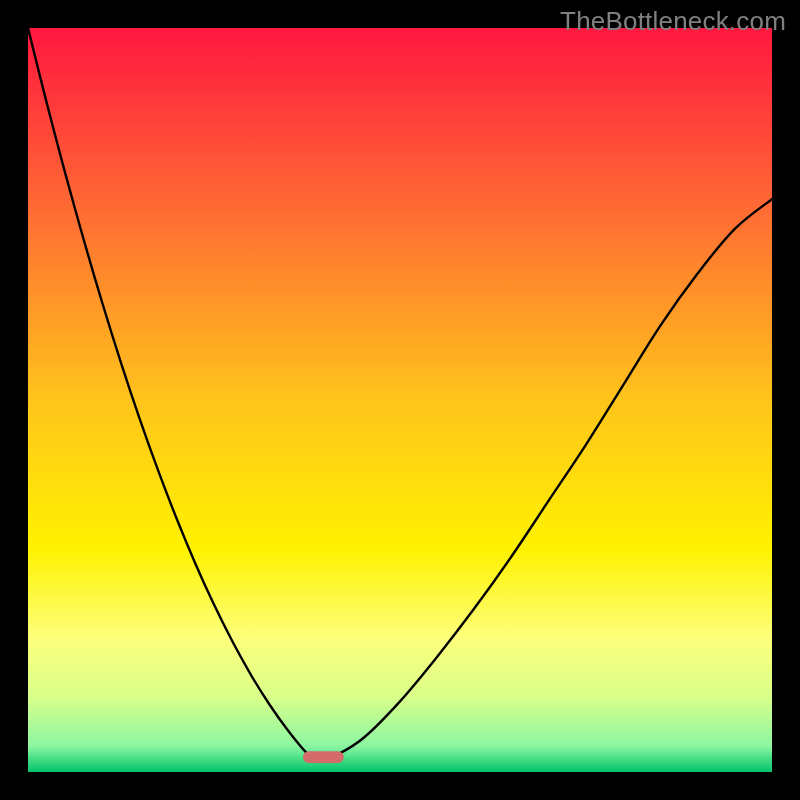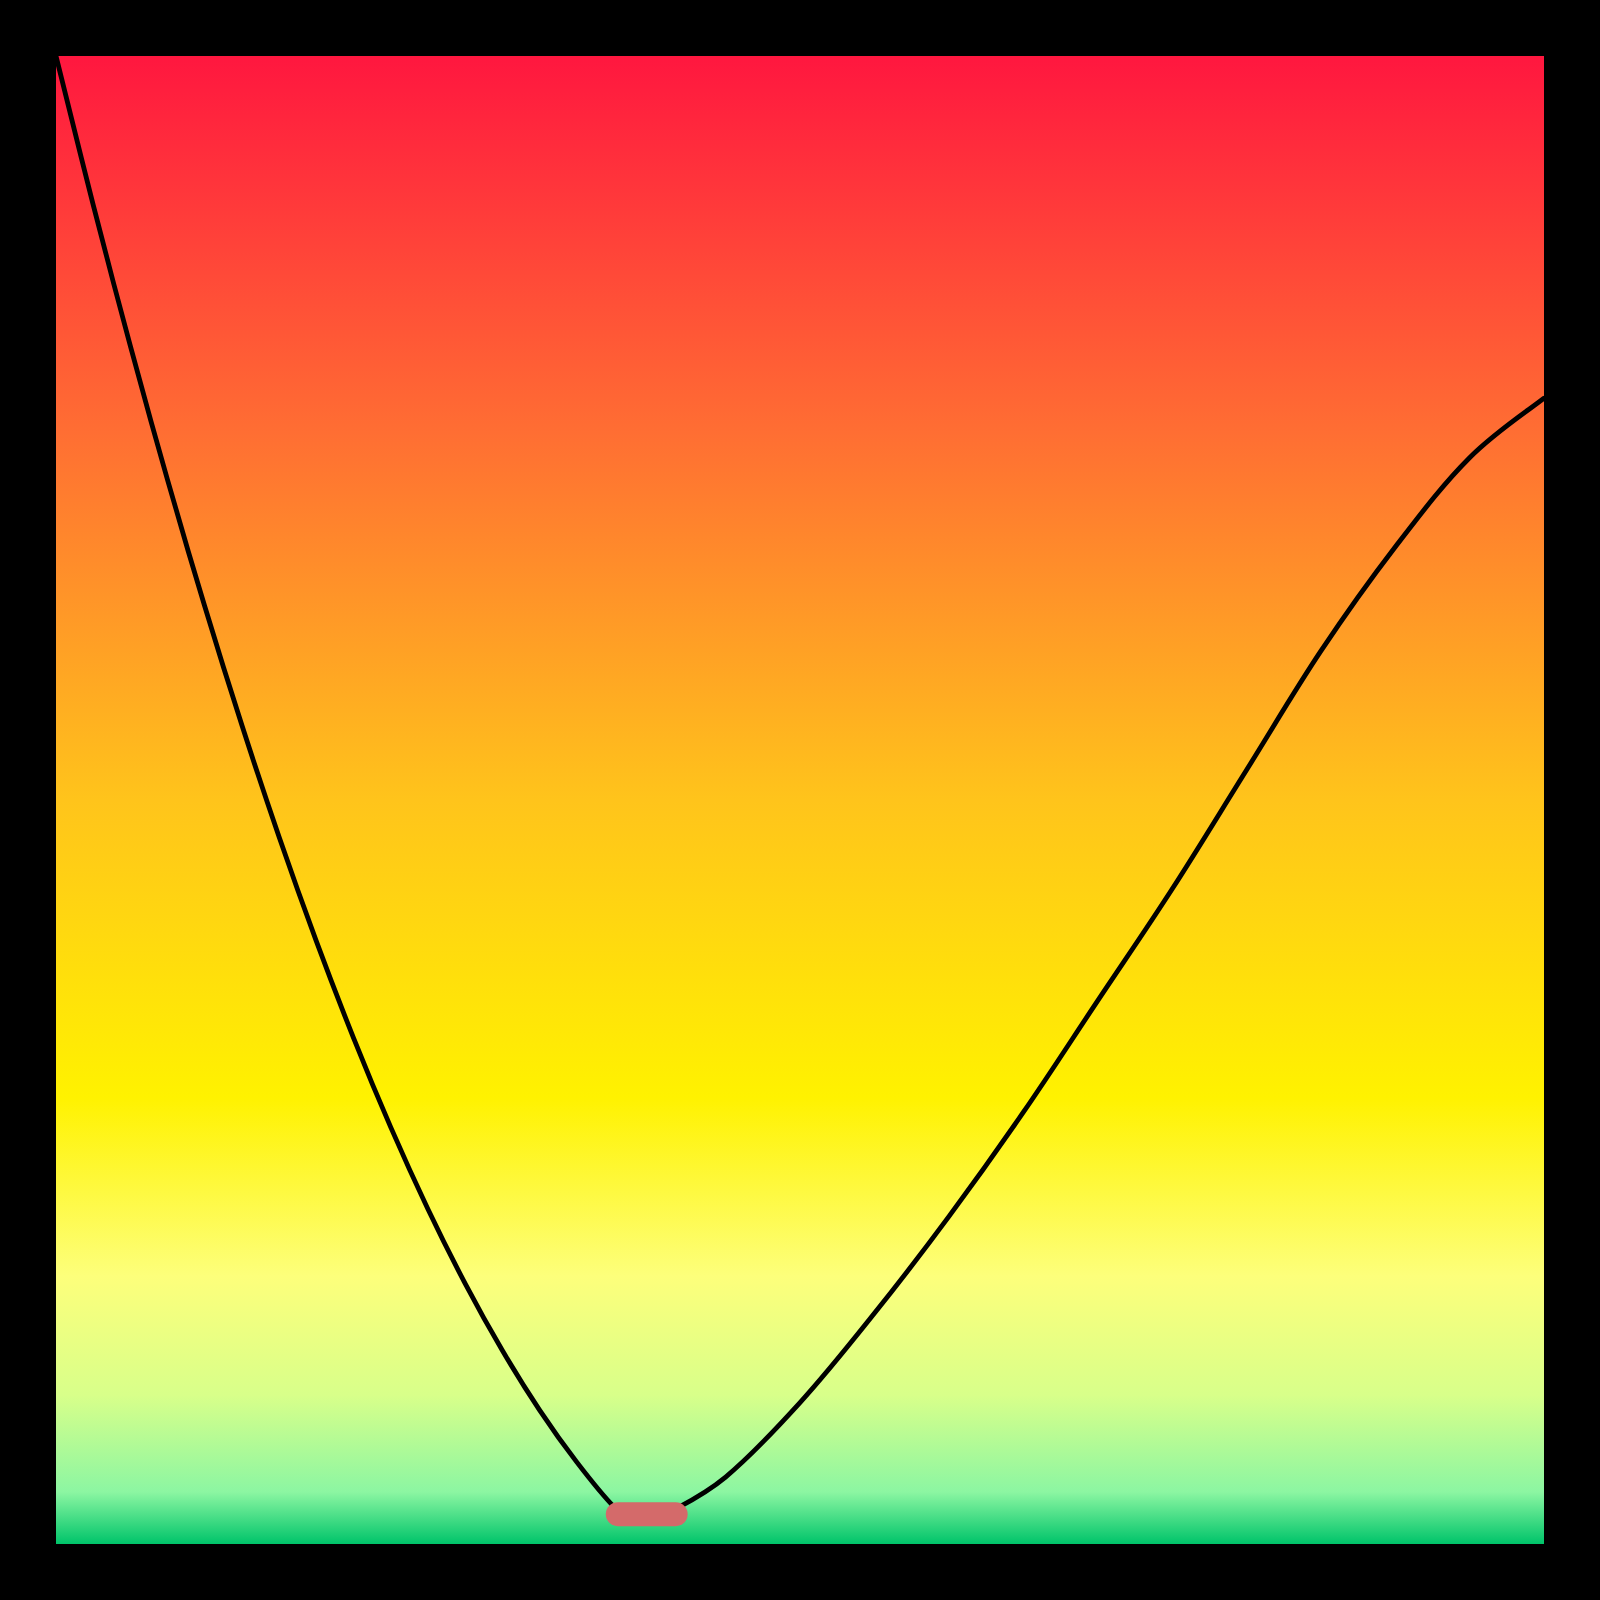--- a/index.html
+++ b/index.html
@@ -33,20 +33,21 @@
     top: 28px;
     width: 744px;
     height: 744px;
   }
   svg { display: block; }
 </style>
 </head>
 <body>
 
 <div class="frame">
+  <div class="watermark">TheBottleneck.com</div>
 
   <div class="plot-wrap">
     <svg id="plot-svg" width="744" height="744" viewBox="0 0 744 744">
       <defs>
         <linearGradient id="bg-grad" x1="0" y1="0" x2="0" y2="1">
             <stop offset="0%" stop-color="#ff173f"></stop>
             <stop offset="25%" stop-color="#ff6d33"></stop>
             <stop offset="50%" stop-color="#ffc41b"></stop>
             <stop offset="70%" stop-color="#fff200"></stop>
             <stop offset="82%" stop-color="#fdff7b"></stop>

